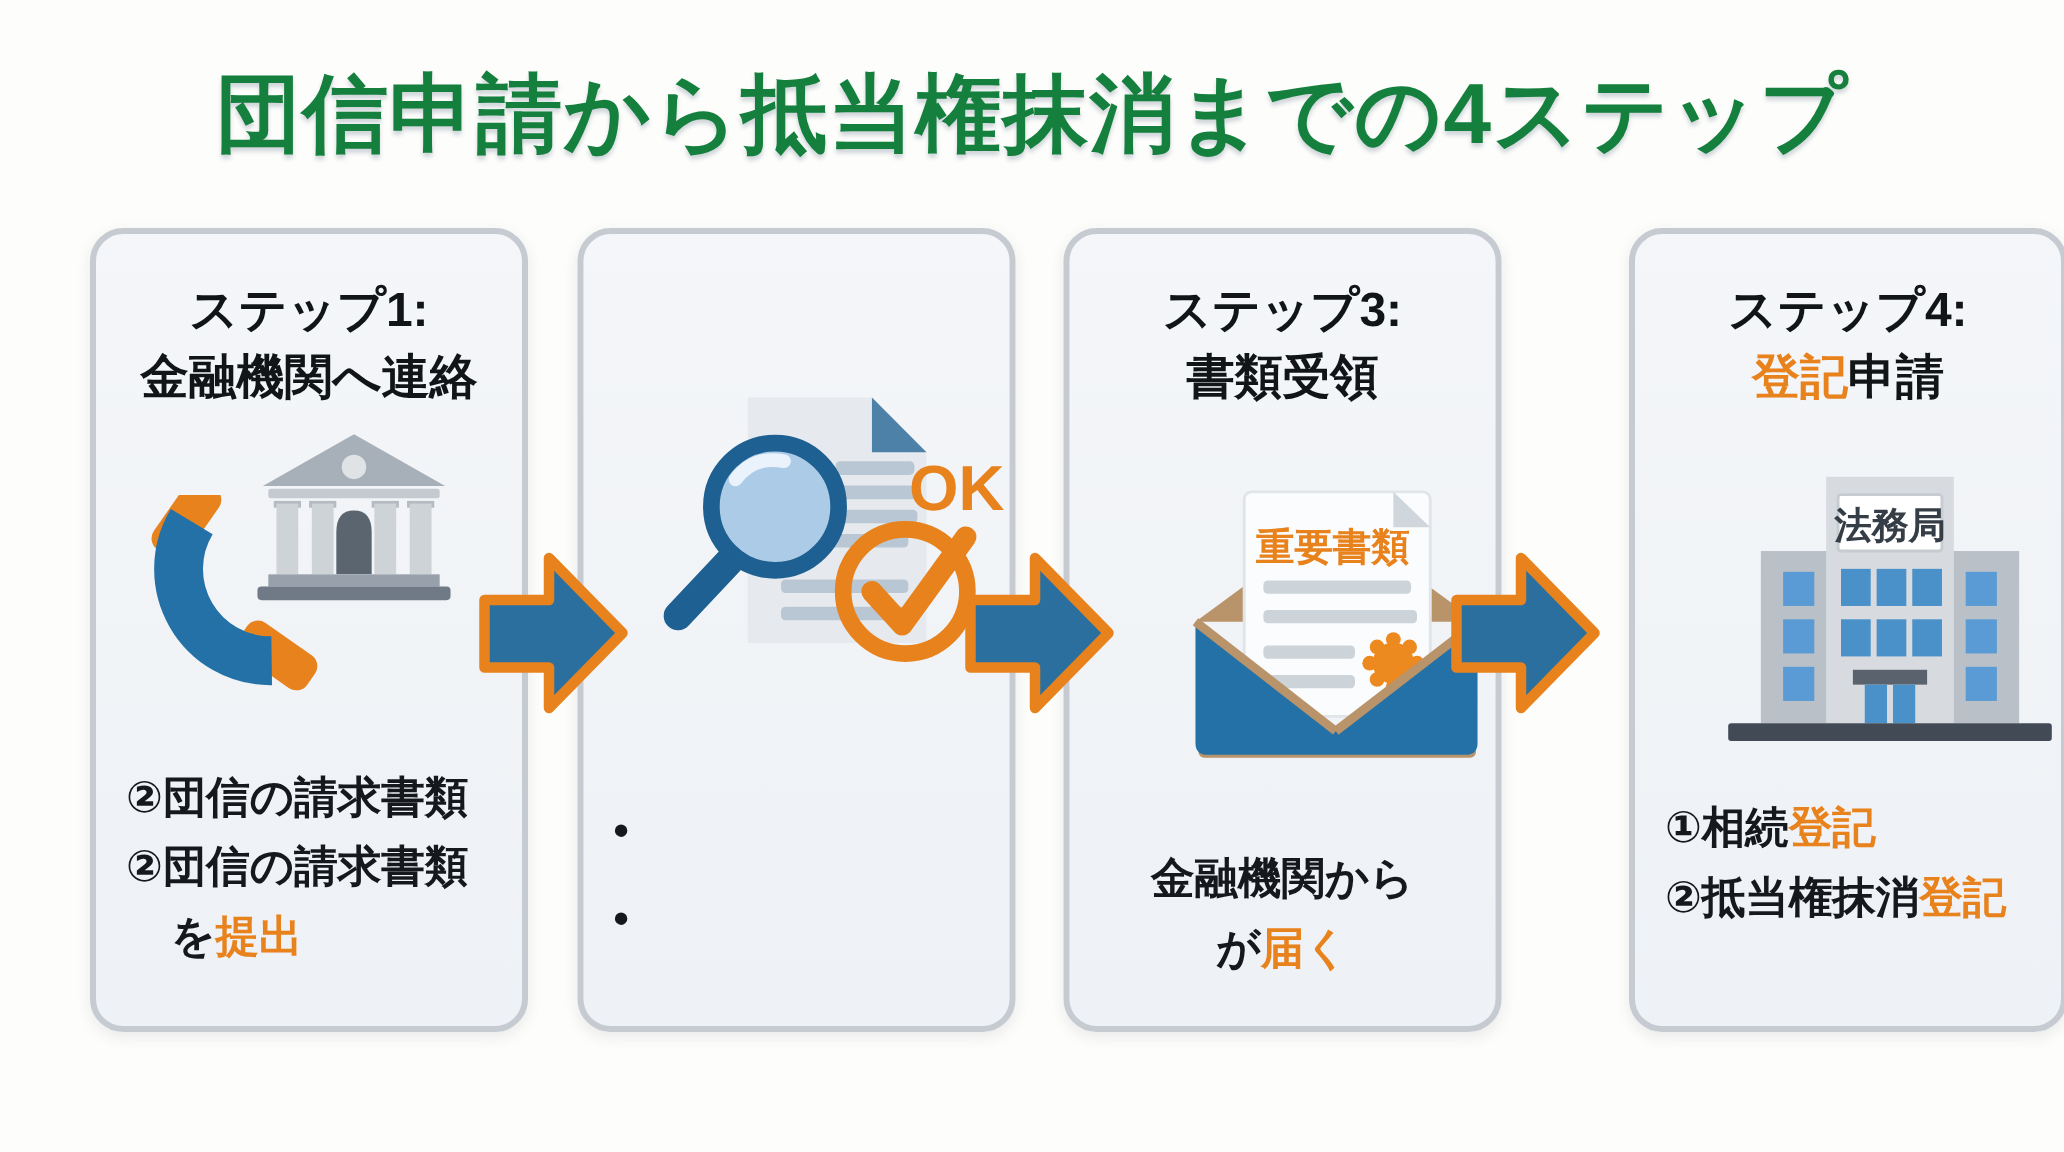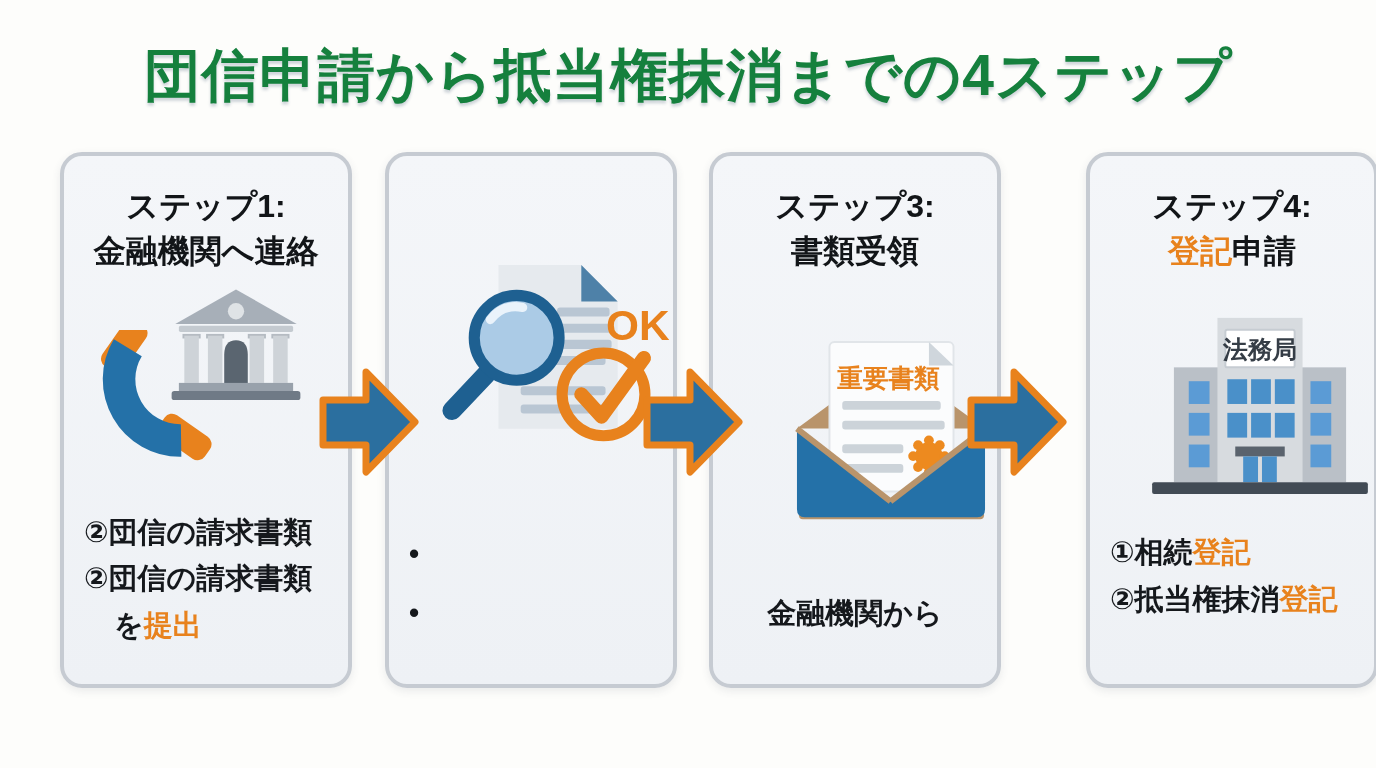--- a/index.html
+++ b/index.html
@@ -13,21 +13,21 @@
         background:linear-gradient(180deg,#f4f6f9 0%,#eef1f5 100%);
         box-shadow:0 3px 9px rgba(60,70,90,.10);
         display:flex;flex-direction:column;}
   .card1{left:60px}.card2{left:385px}.card3{left:709px}.card4{left:1086px}
   .card-title{margin-top:28px;text-align:center;font-size:32px;font-weight:800;
               line-height:1.4;color:#121518;}
   .hl{color:#e8821d;}
   .icon-wrap{flex:1;position:relative;display:flex;align-items:center;justify-content:flex-end;}
   .card-body{font-size:29px;font-weight:800;line-height:1.6;padding:0 16px 0 20px;}
   .card-body.centered{text-align:center;padding:0 6px;}
-  .mb-c1{margin-bottom:36px}.mb-c2{margin-bottom:36px}.mb-c3{margin-bottom:48px}.mb-c4{margin-bottom:62px}
+  .mb-c1{margin-bottom:36px}.mb-c2{margin-bottom:36px}.mb-c3{margin-bottom:28px}.mb-c4{margin-bottom:62px}
   .indent{padding-left:30px;}
   .bullet{display:flex;margin-bottom:12px;}
   .dot{width:30px;flex:0 0 30px;}
   .arrow{position:absolute;top:366px;width:102px;height:112px;z-index:5;}
   .a1{left:318px}.a2{left:642px}.a3{left:966px}
   .abs{position:absolute;}
   svg text{font-family:"Liberation Sans","DejaVu Sans",sans-serif;}
 </style>
 </head>
 <body>
@@ -131,20 +131,21 @@
           </g>
         </g>
         <rect x="14" y="178" width="188" height="8" rx="4" fill="#b9946b"></rect>
         <path d="M12,94 L107,168 L203,94 L203,176 Q203,184 195,184 L20,184 Q12,184 12,176 Z" fill="#2471a8"></path>
         <line x1="12" y1="94" x2="107" y2="168" stroke="#b9946b" stroke-width="6"></line>
         <line x1="203" y1="94" x2="107" y2="168" stroke="#b9946b" stroke-width="6"></line>
       </svg>
     </div>
     <div class="card-body centered mb-c3">
       <div><span>金融機関から</span></div>
+      <div><span>が</span><span class="hl">届く</span></div>
     </div>
   </div>
 
   <div class="card card4">
     <div class="card-title">
       <div><span>ステップ4:</span></div>
       <div><span></span><span class="hl">登記</span><span>申請</span></div>
     </div>
     <div class="icon-wrap" style="min-height:208px;">
       <svg width="228" height="190" viewBox="0 0 230 192">

